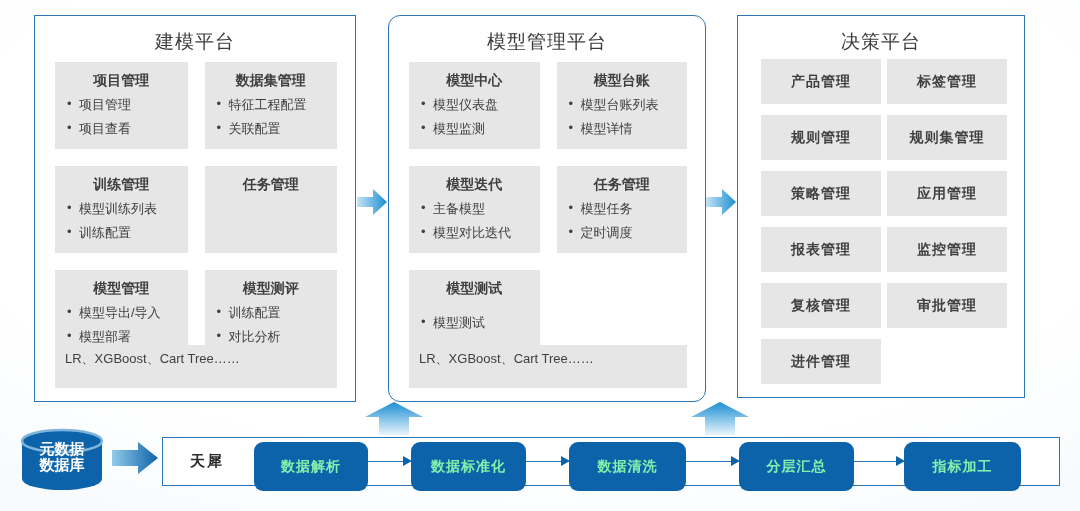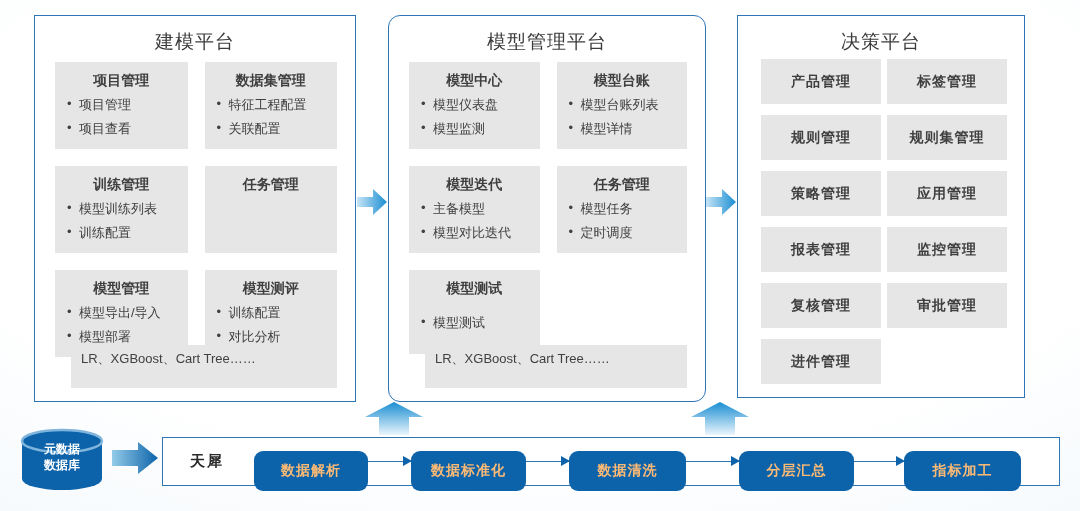--- a/index.html
+++ b/index.html
@@ -35,21 +35,21 @@
     text-align:center; font-size:14px; font-weight:bold; color:#3f3f3f; margin:3px 0 4px 0;
   }
   .module ul { list-style:none; }
   .module li {
     font-size:13px; color:#404040; position:relative; padding-left:16px; margin:6px 0;
     line-height:1.35;
   }
   .module li::before { content:"•"; position:absolute; left:4px; top:-1px; color:#404040; }
   .module-tall li { margin-top:16px; }
   .panel-footer {
-    position:absolute; left:36px; right:18px; bottom:13px;
+    position:absolute; left:20px; right:18px; bottom:13px;
     background:#e7e6e6; color:#404040; font-size:13px; padding:5px 10px; height:43px;
   }
   .tile-grid {
     position:absolute; top:43px; left:23px; right:17px;
     display:grid; grid-template-columns:1fr 1fr; column-gap:6px; row-gap:11px;
   }
   .tile {
     background:#e7e6e6; height:45px;
     display:flex; align-items:center; justify-content:center;
     font-size:14px; font-weight:bold; color:#3f3f3f; letter-spacing:1px;
@@ -61,36 +61,36 @@
   .h-arrow-2 { left:706px; }
   .up-arrow { position:absolute; top:402px; width:58px; height:33px; }
   .up-arrow-1 { left:365px; }
   .up-arrow-2 { left:691px; }
   .big-arrow { position:absolute; left:112px; top:441px; width:46px; height:34px; }
 
   
   .db { position:absolute; left:18px; top:428px; width:88px; height:64px; }
   .db-label {
     position:absolute; left:18px; top:441px; width:88px;
-    text-align:center; color:#ffffff; font-size:12px; font-weight:bold; line-height:16px;
+    text-align:center; color:#ffffff; font-size:15px; font-weight:bold; line-height:16px;
   }
   .strip {
     position:absolute; left:162px; top:437px; width:898px; height:49px;
     background:#ffffff; border:1.5px solid #2e75b6;
   }
   .strip-label {
     position:absolute; left:22px; top:0; height:46px; width:44px;
     display:flex; align-items:center; justify-content:center;
     font-size:15px; font-weight:bold; color:#2b2b2b; letter-spacing:2px;
   }
   .flow-btn {
-    position:absolute; top:13px; height:40px;
+    position:absolute; top:4px; height:49px;
     background:#0d63a9; border-radius:9px;
     display:flex; align-items:center; justify-content:center;
-    color:#fdba74; font-size:14px; font-weight:bold; letter-spacing:1px;
+    color:#86efac; font-size:14px; font-weight:bold; letter-spacing:1px;
   }
   .conn { position:absolute; top:23px; height:0; border-top:1.5px solid #2e75b6; }
   .conn::after {
     content:""; position:absolute; right:-1px; top:-6.5px;
     border-left:9px solid #0d63a9; border-top:5.5px solid transparent; border-bottom:5.5px solid transparent;
   }
   .defs-holder { position:absolute; width:0; height:0; }
 </style>
 </head>
 <body>

